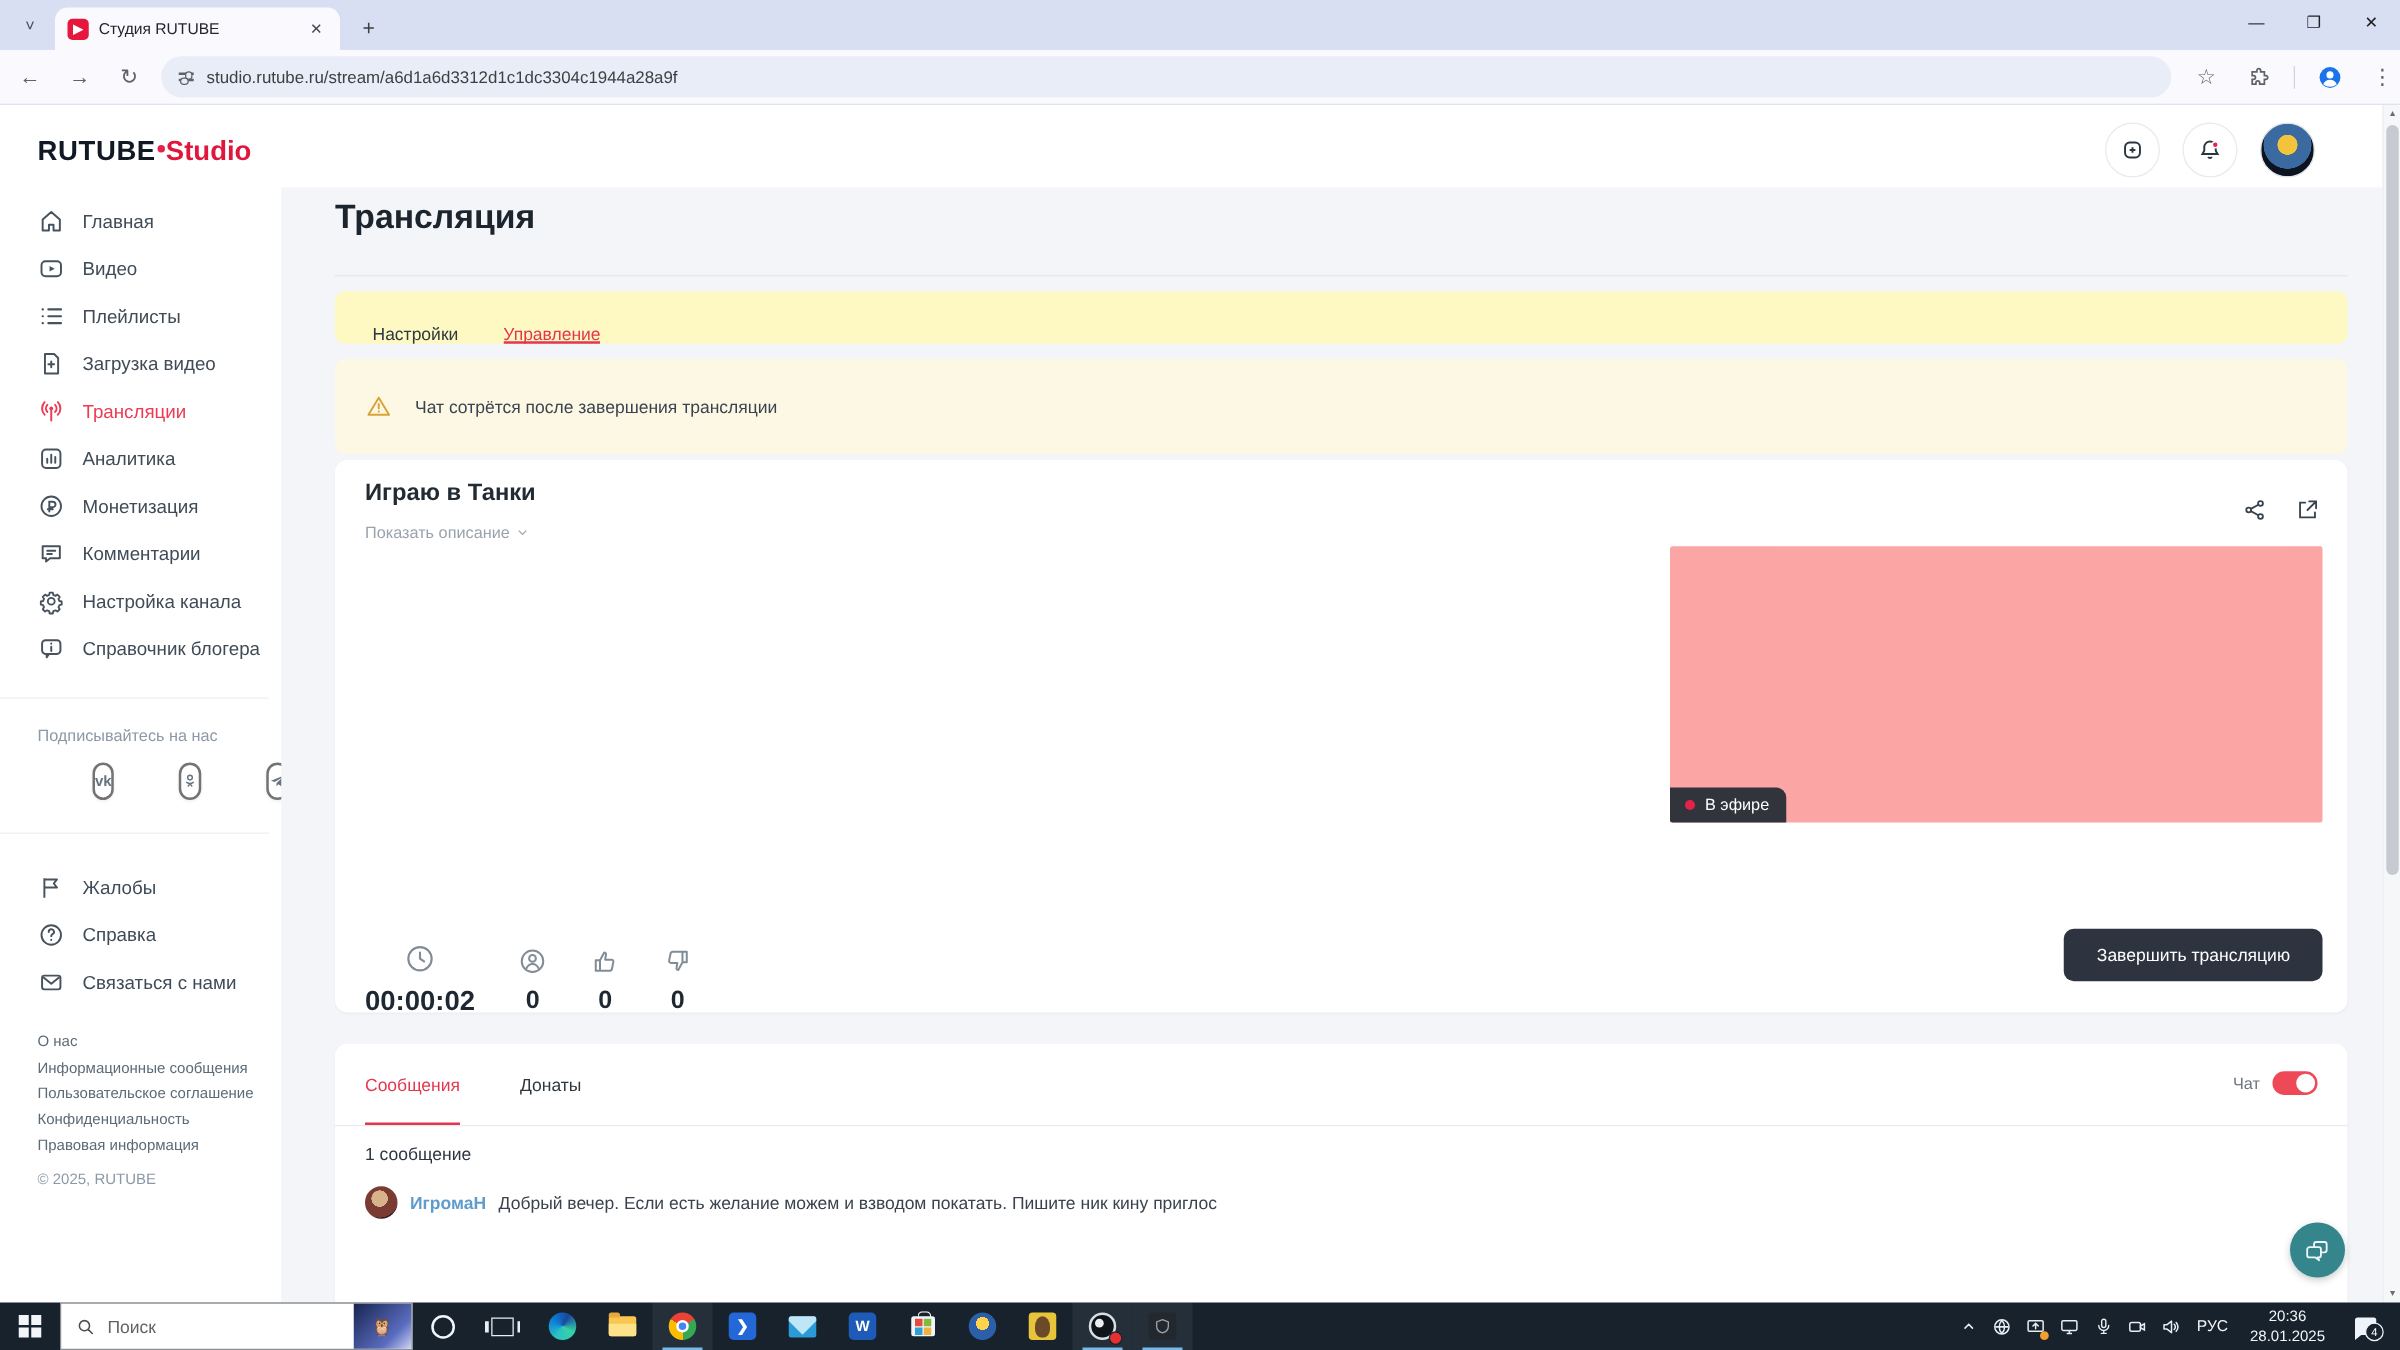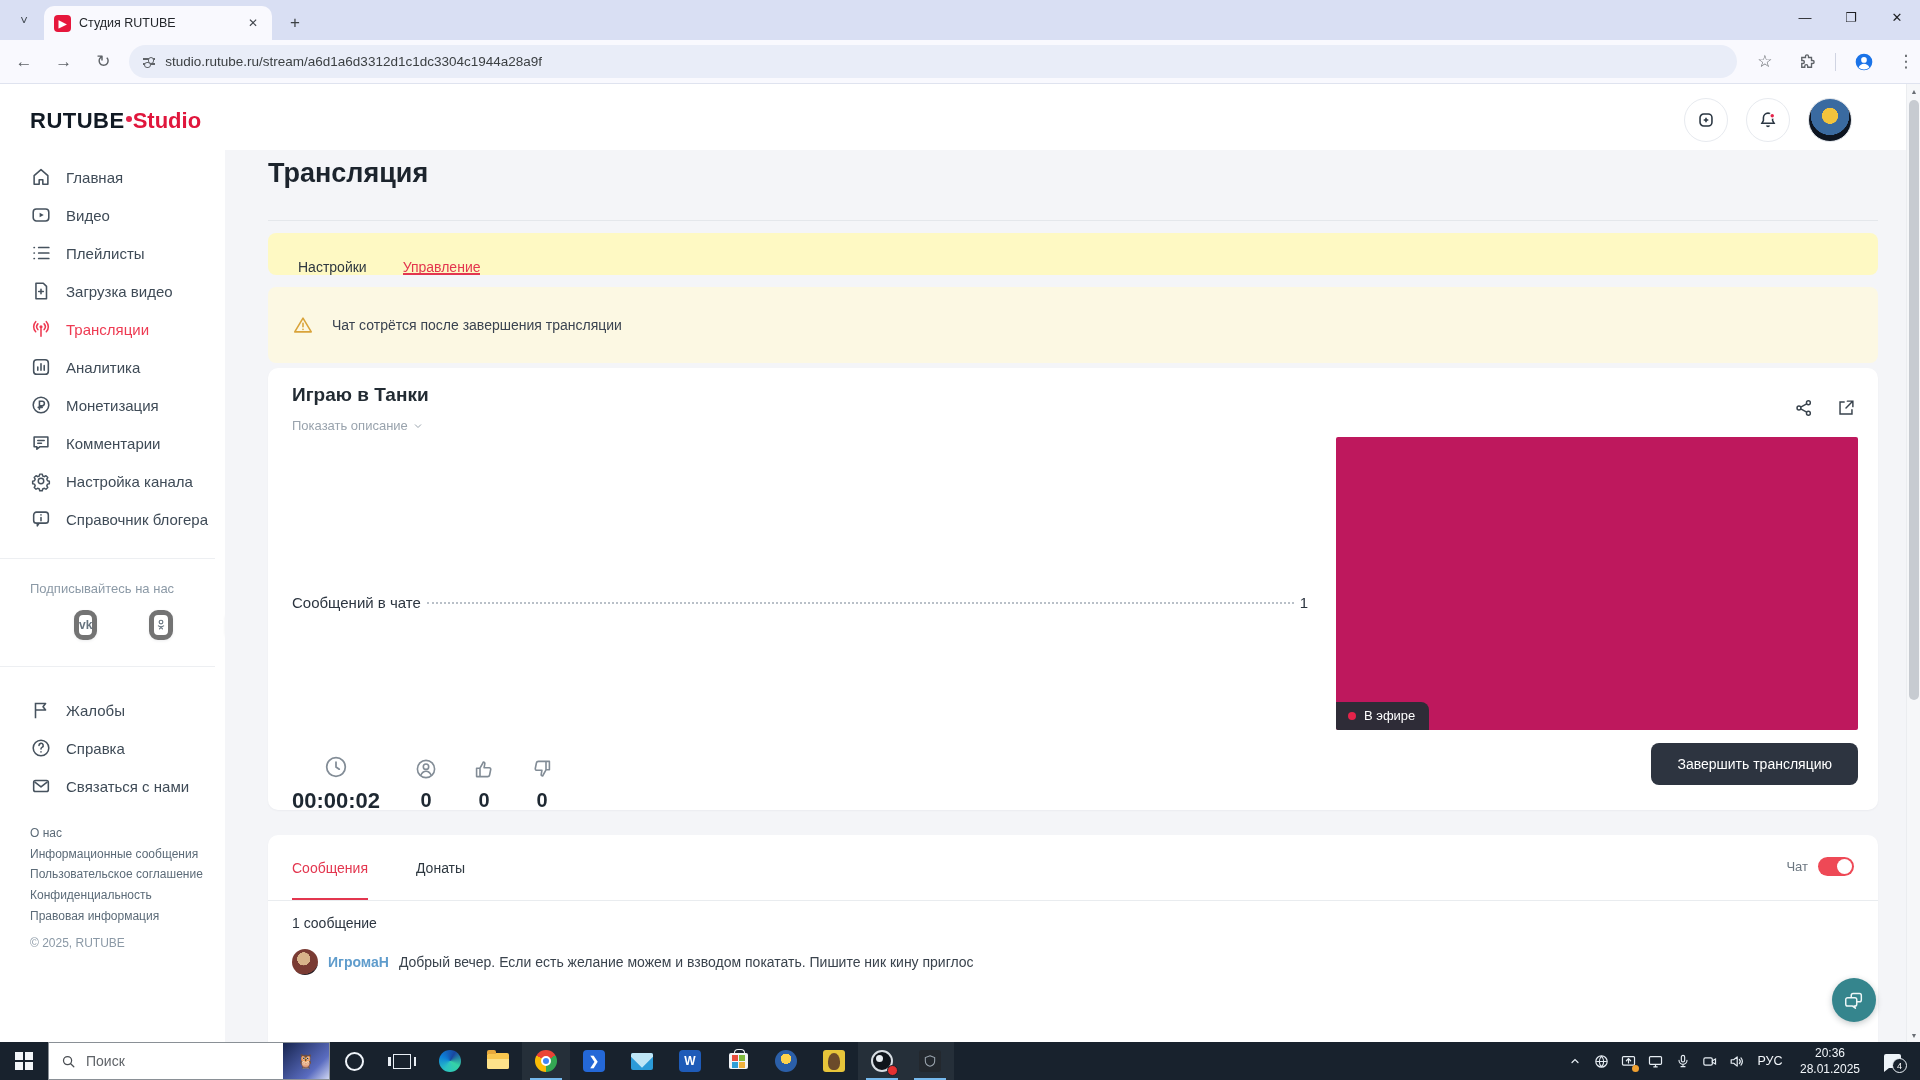--- a/index.html
+++ b/index.html
@@ -43,21 +43,21 @@
   .logo { display:flex; align-items:baseline; height:28px; margin-bottom:22px; }
   .logo-primary { font-size:22px; font-weight:800; letter-spacing:.5px; color:#111a24; }
   .logo-dot { width:6px; height:6px; border-radius:50%; background:#e5234a; margin:0 1px 14px 1px; align-self:flex-end; }
   .logo-secondary { font-size:22px; font-weight:700; color:#e0163c; }
   .nav-item { display:flex; align-items:center; gap:14px; height:38px; color:#3f4b57; font-size:15px; cursor:pointer; }
   .nav-item .nicon { width:22px; height:22px; color:#46525e; }
   .nav-item.active, .nav-item.active .nicon { color:#ee3a52; }
   .side-div { height:1px; background:#edeff2; margin:20px 30px 0 -30px; width:215px; margin-left:-30px; }
   .subscribe { margin-top:22px; font-size:13px; color:#8b99a6; }
   .socials { display:flex; gap:8px; margin-top:14px; }
-  .soc { width:30px; height:30px; border-radius:9px; background:#fff; border:5px solid #737373; box-shadow:0 1px 3px rgba(25,35,45,.08); display:flex; align-items:center; justify-content:center; color:#67747f; font-size:12px; font-weight:bold;margin-left:44px; }
+  .soc { width:30px; height:30px; border-radius:9px; background:#fff; border:2px solid #737373; box-shadow:0 1px 3px rgba(25,35,45,.08); display:flex; align-items:center; justify-content:center; color:#67747f; font-size:12px; font-weight:bold;margin-left:44px; }
   .sec-items { margin-top:24px; }
   .footer-links { margin-top:18px; font-size:12px; color:#5c6b78; line-height:1.72; }
   .footer-links div { cursor:pointer; }
   .copyright { margin-top:10px; font-size:12px; color:#8b99a6; }
 
   
   .page-title { position:absolute; left:43px; top:8px; font-size:27px; font-weight:600; color:#1c242d; }
   .title-rule { position:absolute; left:43px; top:70px; width:1610px; height:1px; background:#e4e7eb; }
   .tabsbar { position:absolute; left:43px; top:83px; width:1610px; height:42px; background:#fef9c3; border-radius:8px; display:flex; align-items:flex-end; padding-left:30px; gap:36px; }
   .ptab { display:flex; align-items:center; font-size:14px; color:#2e3840; position:relative; cursor:pointer; }
@@ -67,21 +67,21 @@
   .banner-text { font-size:14px; color:#3a4350; }
 
   .card { position:absolute; background:#fff; border-radius:10px; box-shadow:0 1px 2px rgba(16,24,40,.04); }
   .stream-card { left:43px; top:218px; width:1610px; height:442px; }
   .stream-title { position:absolute; left:24px; top:16px; font-size:19px; font-weight:700; color:#222b33; }
   .show-desc { position:absolute; left:24px; top:50px; font-size:13px; color:#99a3ad; display:flex; align-items:center; gap:4px; cursor:pointer; }
   .card-actions { position:absolute; top:26px; right:18px; display:flex; gap:14px; color:#39434d; }
   .card-actions .act { width:28px; height:28px; display:flex; align-items:center; justify-content:center; cursor:pointer; }
   .dotrow { position:absolute; left:24px; width:1016px; display:flex; align-items:baseline; font-size:15px; color:#2c3540; }
   .dotrow .dots { flex:1; border-bottom:2px dotted #b9c0c8; margin:0 6px; transform:translateY(-4px); }
-  .video { position:absolute; left:1068px; top:69px; width:522px; height:293px; background:#be185d; border-radius:2px; }
+  .video { position:absolute; left:1068px; top:69px; width:522px; height:221px; background:#fca5a5; border-radius:2px; }
   .live-badge { position:absolute; left:0; bottom:0; background:rgba(38,45,53,.95); color:#fff; font-size:13px; display:flex; align-items:center; gap:8px; padding:6px 14px 7px 12px; border-radius:0 8px 0 2px; }
   .live-dot { width:8px; height:8px; border-radius:50%; background:#e5234a; }
   .stats { position:absolute; left:24px; top:386px; display:flex; align-items:center; gap:34px; }
   .stat { display:flex; align-items:center; gap:8px; color:#1e2832;flex-direction:column; }
   .stat .sico { color:#828c96; }
   .stat .timer { font-size:22px; font-weight:700; }
   .stat .num { font-size:20px; font-weight:700; }
   .end-btn { position:absolute; right:20px; top:375px; height:42px; padding:0 26px; background:#2d3440; color:#fff; font-size:14px; border:none; border-radius:8px; display:flex; align-items:center; cursor:pointer; }
 
   .chat-card { left:43px; top:685px; width:1610px; height:360px; }
@@ -411,25 +411,20 @@
             </svg>
           </span>
         <span class="act">
             <svg width="22" height="22" viewBox="0 0 24 24" fill="none" stroke="currentColor" stroke-width="1.6" stroke-linecap="round">
               <path d="M10 5.5H5.5v13h13V14"></path>
               <path d="M13.5 4.5H19.5V10.5M19 5 12 12"></path>
             </svg>
           </span>
       </div>
 
-      <div class="dotrow" style="top:226px">
-        <span>Сообщений в чате</span>
-        <span class="dots"></span>
-        <span>1</span>
-      </div>
 
       <div class="video">
         <div class="live-badge">
           <span class="live-dot"></span>
           <span>В эфире</span>
         </div>
       </div>
 
       <div class="stats">
         <span class="stat">

